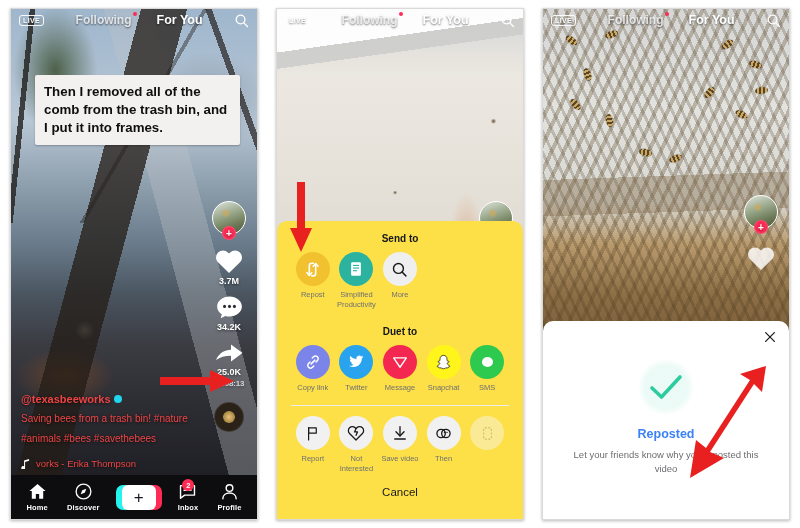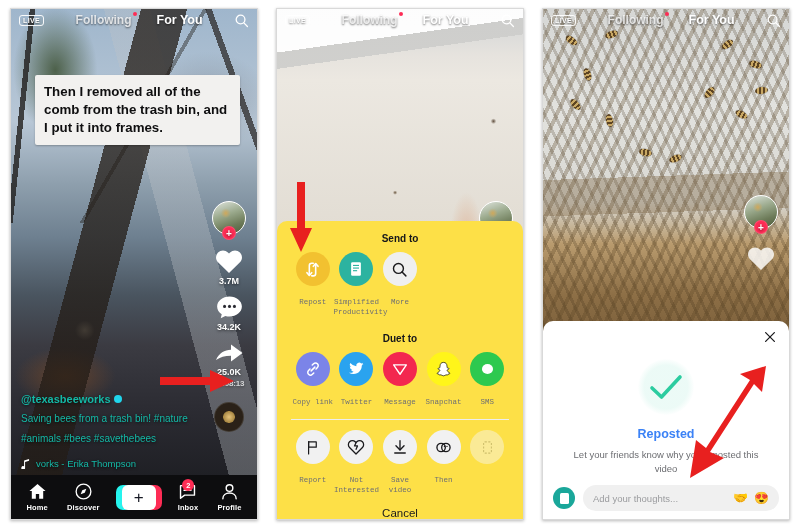--- a/index.html
+++ b/index.html
@@ -144,21 +144,21 @@
     position:relative;
   }
   .disc::after{
     content:""; position:absolute; inset:8px; border-radius:50%;
     background: radial-gradient(circle,#e6c37a,#8a6a28);
   }
 
   
   .caption {
     position:absolute; left:10px; bottom:50px; width:170px; z-index:5;
-    color:#14b8a6; text-shadow:0 1px 3px rgba(0,0,0,.75);
+    color:#ef4444; text-shadow:0 1px 3px rgba(0,0,0,.75);
   }
   .cap-user { font-size:11px; font-weight:700; display:flex; align-items:center; gap:3px; }
   .verified {
     width:8px; height:8px; border-radius:50%; background:#20d5ec; display:inline-block;
   }
   .cap-text { font-size:10px; line-height:20px; margin-top:4px; font-weight:500; }
   .cap-music { font-size:9.5px; margin-top:9px; display:flex; align-items:center; gap:6px; }
   .note-ico { width:9px; height:10px; }
 
   
@@ -207,21 +207,21 @@
   .sheet-title {
     text-align:center; font-size:10px; font-weight:700; color:#15161a;
     margin:4px 0 8px;
   }
   .row {
     display:flex; justify-content:flex-start; gap:0; padding:0 14px;
   }
   .row.five > .cell { width:20%; }
   .row.three > .cell { width:20%; }
   .cell {
-    display:flex; flex-direction:column; align-items:center; gap:11px;font-family:Liberation Mono, monospace;
+    display:flex; flex-direction:column; align-items:center; gap:4px;
   }
   .circ {
     width:34px; height:34px; border-radius:50%;
     display:flex; align-items:center; justify-content:center;
   }
   .cell-lbl {
     font-size:7.5px; color:#6e6f73; text-align:center; line-height:10px; max-width:46px;
   }
   .c-repost   { background:#f2c130; }
   .c-simple   { background:#2cb3a0; }
@@ -600,30 +600,20 @@
 
       <div class="check-wrap">
         <svg class="check" viewBox="0 0 36 28" fill="none" stroke="#2cccA0" stroke-width="3.6" stroke-linecap="round" stroke-linejoin="round">
           <polyline points="4,15 13.5,24 32,4"></polyline>
         </svg>
       </div>
 
       <div class="modal-title">Reposted</div>
       <div class="modal-sub">Let your friends know why you reposted this video</div>
 
-      <div class="composer">
-        <div class="comp-avatar">
-            <i></i>
-          </div>
-        <div class="comp-field">
-          <span class="comp-placeholder">Add your thoughts...</span>
-          <span class="emoji">🤝</span>
-          <span class="emoji">😍</span>
-        </div>
-      </div>
     </div>
   </div>
 
   <svg class="arrow" id="arrow-share" viewBox="0 0 74 26">
     <polygon points="0,9 50,9 50,2 74,13 50,24 50,17 0,17" fill="#e8201f"></polygon>
   </svg>
 
   <svg class="arrow" id="arrow-repost" viewBox="0 0 26 70">
     <polygon points="9,0 17,0 17,46 24,46 13,70 2,46 9,46" fill="#e8201f"></polygon>
   </svg>

